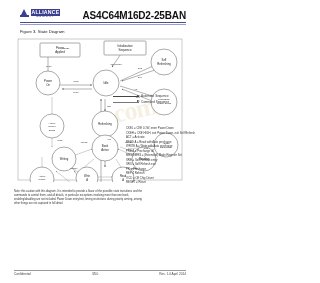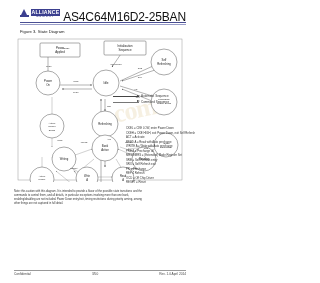--- a/index.html
+++ b/index.html
@@ -24,21 +24,21 @@
   }
   .logo-mark .base{position:absolute;left:0;top:6.2px;width:9px;height:1.6px;background:#3b3f8f;}
   .logo-mark .stem{position:absolute;left:3.6px;top:4px;width:1.6px;height:4px;background:#3b3f8f;}
   .logo-text{display:flex;flex-direction:column;line-height:1;}
   .logo-name{font-size:5.2px;font-weight:bold;color:#3b3f8f;letter-spacing:0.2px;
     background:#3b3f8f;color:#fff;padding:0.6px 1px;}
   .logo-sub{font-size:2.6px;color:#3b3f8f;letter-spacing:1.1px;margin-top:0.8px;
     text-align:center;font-weight:bold;}
   .part-number{
     position:absolute;right:14px;top:10px;
-    font-size:12px;font-weight:normal;letter-spacing:-0.15px;color:#111;
+    font-size:10px;font-weight:bold;letter-spacing:-0.15px;color:#111;
     white-space:nowrap;
   }
   .header-rule{position:absolute;left:20px;top:22px;width:166px;height:1.1px;background:#4a4f93;}
   .header-rule2{position:absolute;left:20px;top:23.6px;width:166px;height:0.4px;background:#9a9ec9;}
 
   
   .fig-title{position:absolute;left:20px;top:29px;font-size:4.2px;color:#222;}
 
   
   .diagram{position:absolute;left:16px;top:37px;width:168px;height:140px;}

